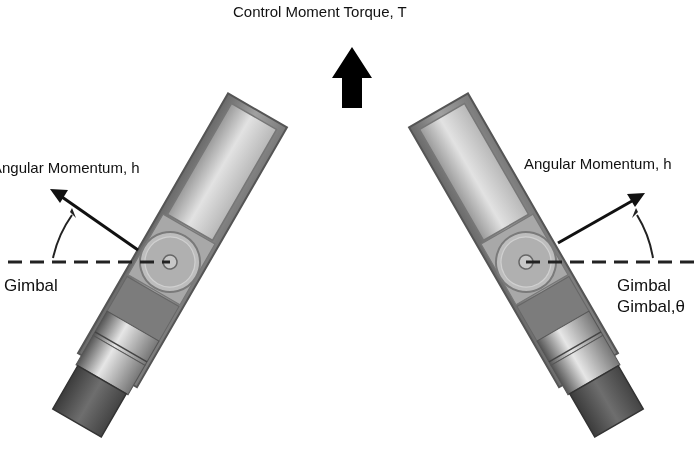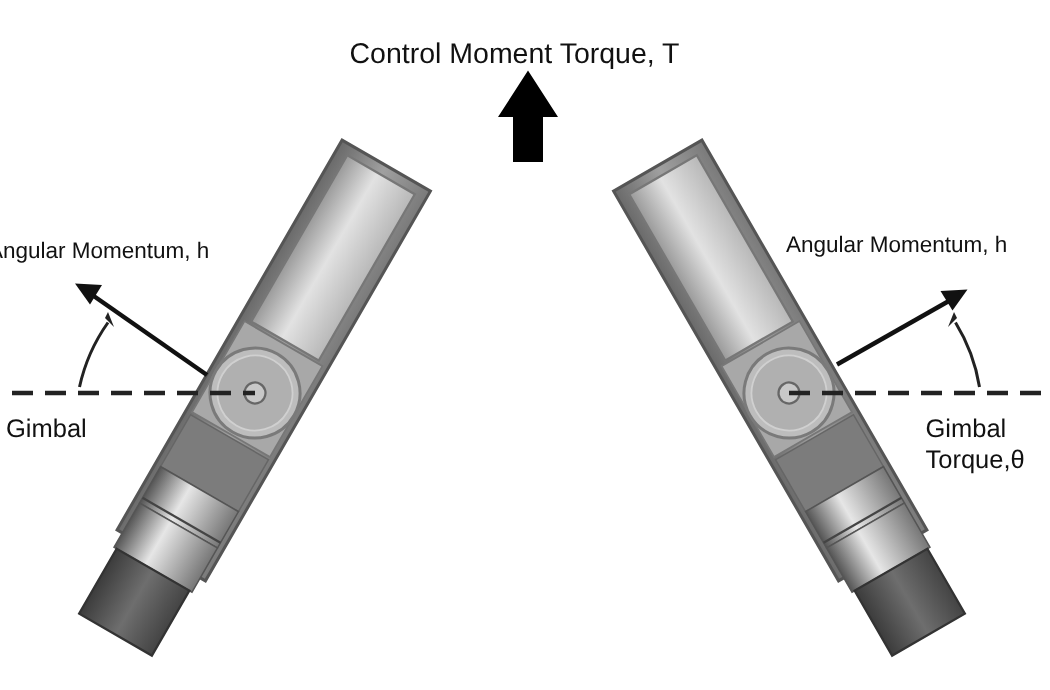--- a/index.html
+++ b/index.html
@@ -1,19 +1,19 @@
 <!DOCTYPE html>
 <html><head>
 <meta charset="utf-8">
 <style>
   html, body { margin:0; padding:0; background:#ffffff; }
   body { width:700px; height:460px; overflow:hidden; position:relative; font-family:"Liberation Sans", sans-serif; }
   svg { position:absolute; left:0; top:0; }
   .lbl { position:absolute; color:#111; font-family:"Liberation Sans", sans-serif; white-space:nowrap; }
-  .title { left:233px; top:26px; font-size:19px; }
+  .title { left:233px; top:3px; font-size:15px; }
   .hl { left:-8px; top:159px; font-size:15px; }
   .hr { left:524px; top:155px; font-size:15px; }
   .gl { left:4px; top:275px; font-size:17px; line-height:21px; }
   .gr { left:617px; top:275px; font-size:17px; line-height:21px; }
 </style>
 </head>
 <body>
 
 <svg width="700" height="460" viewBox="0 0 700 460">
   <defs>
@@ -84,14 +84,14 @@
 </svg>
 
 <div class="lbl title">Control Moment Torque, T</div>
 <div class="lbl hl">Angular Momentum, h</div>
 <div class="lbl hr">Angular Momentum, h</div>
 <div class="lbl gl">
   <div>Gimbal</div>
 </div>
 <div class="lbl gr">
   <div>Gimbal</div>
-  <div>Torque,θ</div>
+  <div>Gimbal,θ</div>
 </div>
 
 </body></html>

